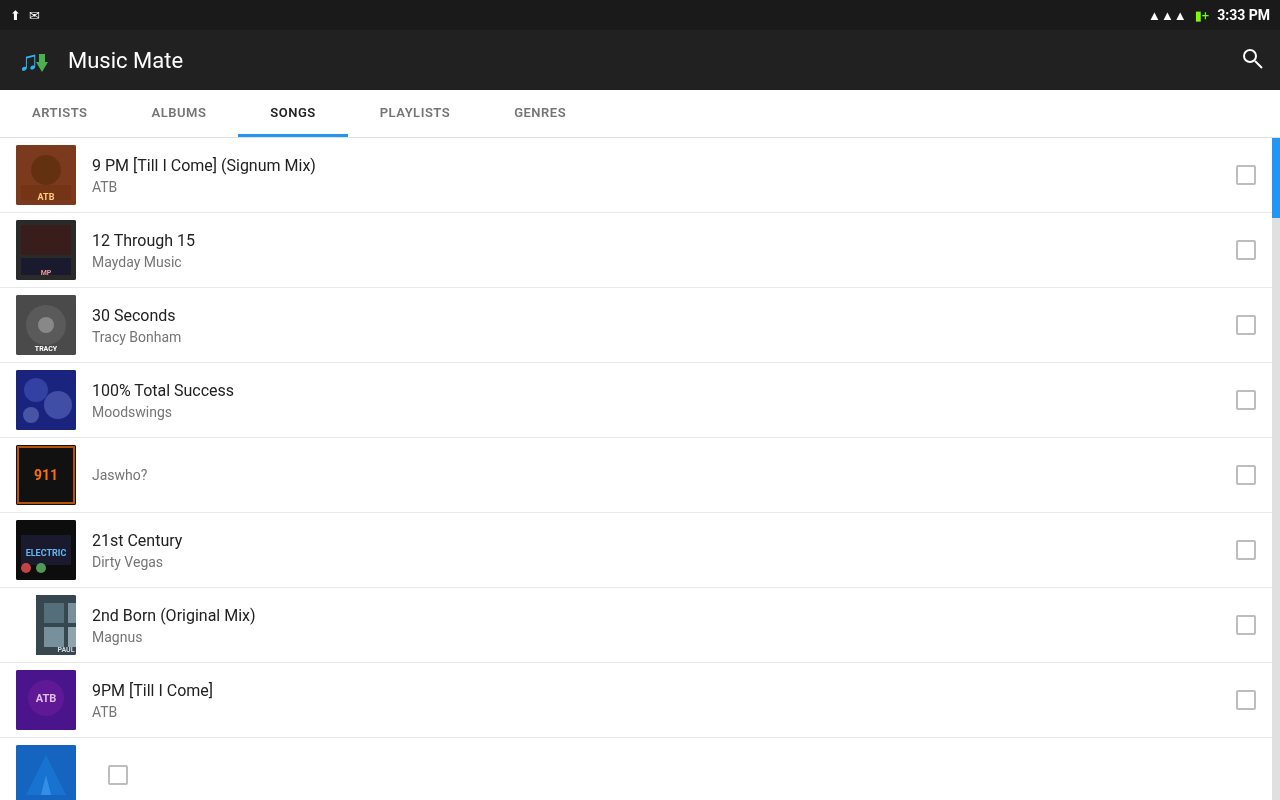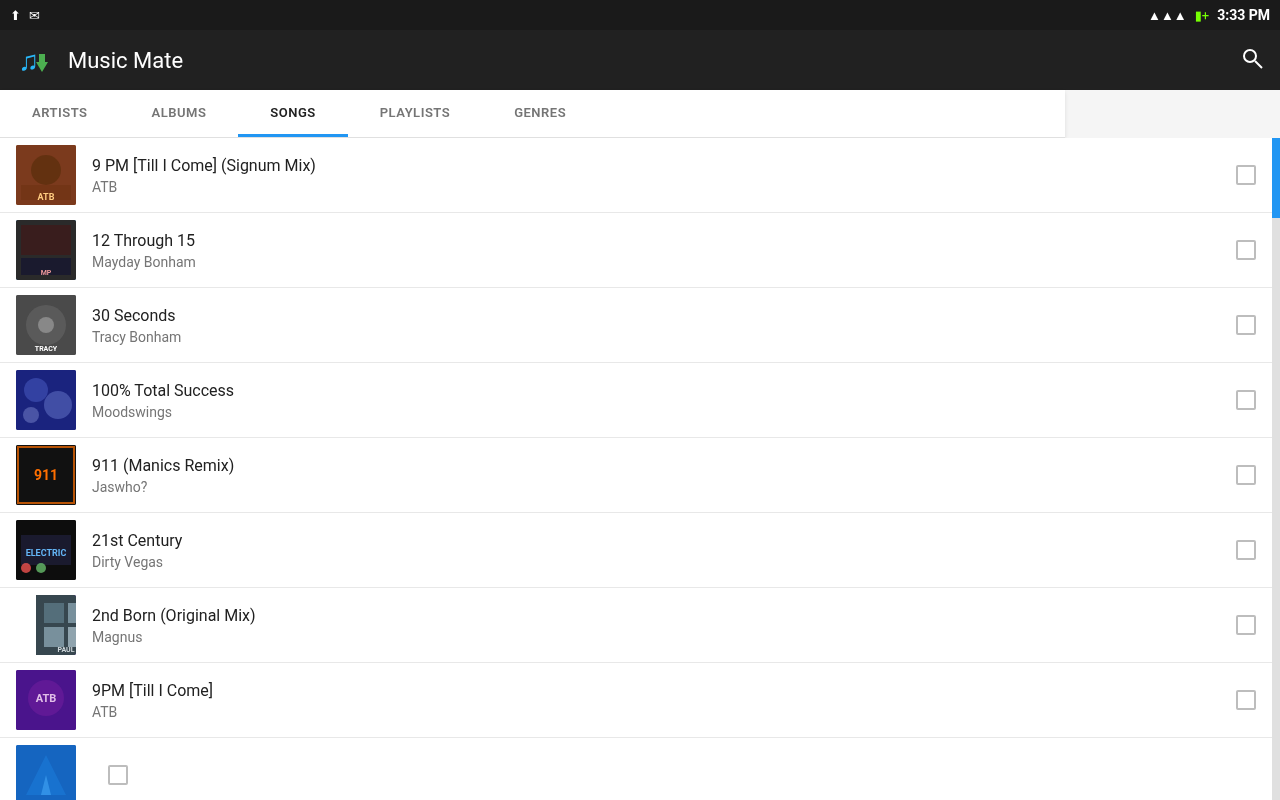--- a/index.html
+++ b/index.html
@@ -32,21 +32,21 @@
     .app-logo {
       width: 40px;
       height: 40px;
       position: relative;
     }
     .app-title { color: white; font-size: 22px; font-weight: 400; }
     .search-icon-btn { color: white; font-size: 24px; cursor: pointer; }
 
     
     #tabs {
-      width: 1065px;
+      width: 1280px;
       height: 48px;
       background: #ffffff;
       display: flex;
       align-items: stretch;
       border-bottom: 1px solid #e0e0e0;
       box-shadow: 0 2px 4px rgba(0,0,0,0.1);
     }
     .tab {
       padding: 0 32px;
       display: flex;
@@ -210,21 +210,21 @@
           <svg width="60" height="60" viewBox="0 0 60 60">
             <rect width="60" height="60" fill="#2a2a2a"></rect>
             <rect x="5" y="5" width="50" height="30" fill="#3d1a1a" opacity="0.8"></rect>
             <rect x="5" y="38" width="50" height="17" fill="#1a1a2e"></rect>
             <text x="30" y="55" text-anchor="middle" fill="#ef9a9a" font-size="7">MP</text>
           </svg>
         </div>
       </div>
       <div class="song-info">
         <div class="song-title">12 Through 15</div>
-        <div class="song-artist">Mayday Bonham</div>
+        <div class="song-artist">Mayday Music</div>
       </div>
       <div class="checkbox"></div>
     </div>
 
     <div class="song-item">
       <div class="album-art">
         <div class="album-art-placeholder" style="background: #555;">
           <svg width="60" height="60" viewBox="0 0 60 60">
             <rect width="60" height="60" fill="#4a4a4a"></rect>
             <circle cx="30" cy="30" r="20" fill="#666" opacity="0.6"></circle>
@@ -262,21 +262,20 @@
       <div class="album-art">
         <div class="album-art-placeholder" style="background: #1B1B1B;">
           <svg width="60" height="60" viewBox="0 0 60 60">
             <rect width="60" height="60" fill="#111"></rect>
             <rect x="2" y="2" width="56" height="56" fill="none" stroke="#ff6f00" stroke-width="2" opacity="0.7"></rect>
             <text x="30" y="35" text-anchor="middle" fill="#ff6f00" font-size="14" font-weight="bold">911</text>
           </svg>
         </div>
       </div>
       <div class="song-info">
-        <div class="song-title">911 (Manics Remix)</div>
         <div class="song-artist">Jaswho?</div>
       </div>
       <div class="checkbox"></div>
     </div>
 
     <div class="song-item">
       <div class="album-art">
         <div class="album-art-placeholder" style="background: #0D0D0D; text-align: center;">
           <svg width="60" height="60" viewBox="0 0 60 60">
             <rect width="60" height="60" fill="#0d0d0d"></rect>

